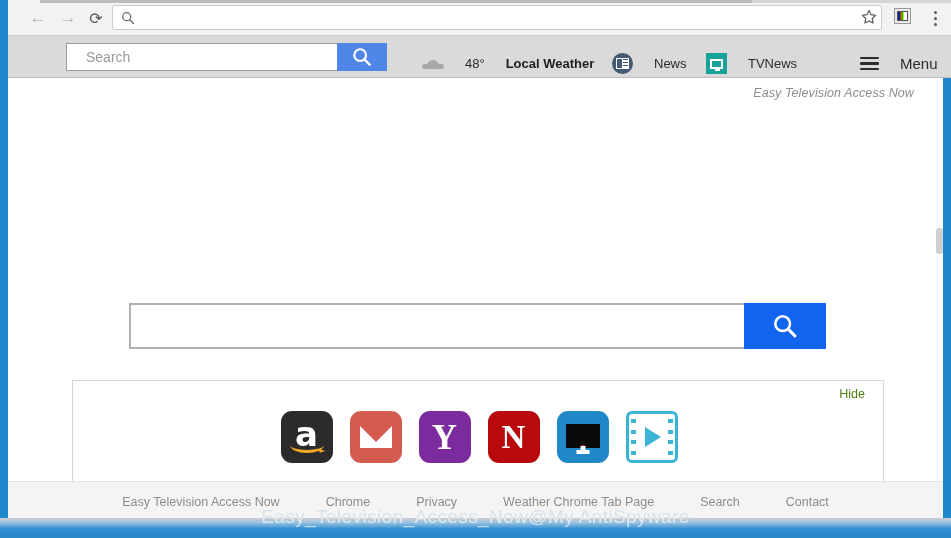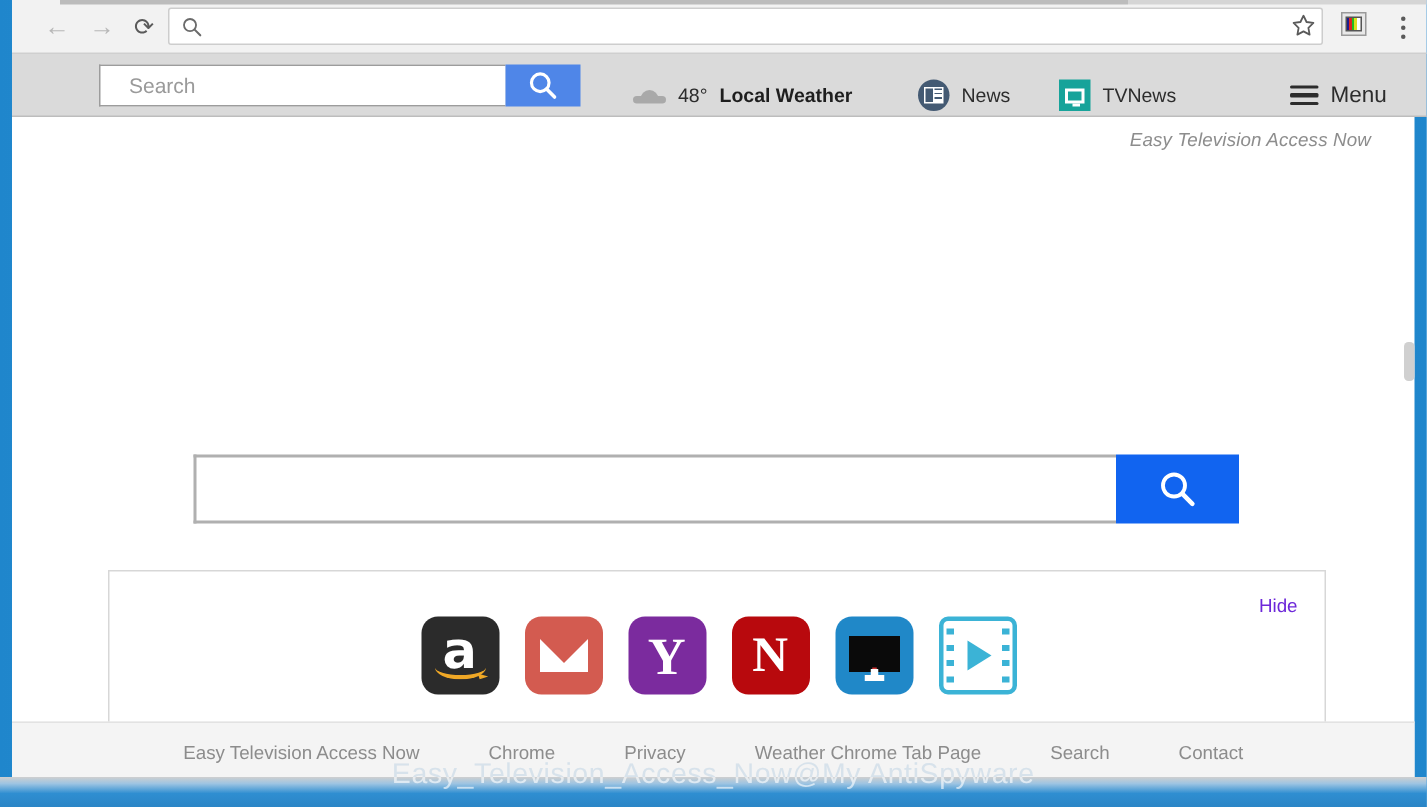--- a/index.html
+++ b/index.html
@@ -155,21 +155,21 @@
     background: #4f86e8;
     border: none;
     cursor: pointer;
     display: flex; align-items: center; justify-content: center;
   }
 
   .tb-item {
     position: absolute;
     top: 0; height: 55px;
     display: flex; align-items: center;
-    gap: 8px;
+    gap: 21px;
     font-size: 13px;
     color: #2c2c2c;
     cursor: default;
     user-select: none;
   }
   #tb-weather { left: 414px; }
   #tb-news    { left: 604px; }
   #tb-tvnews  { left: 698px; }
   #tb-menu    { left: 852px; }
 
@@ -309,23 +309,23 @@
   #shortcut-panel {
     position: absolute;
     left: 64px; top: 302px;
     width: 812px; height: 110px;
     border: 1px solid #d7d7d7;
     background: #fff;
     box-sizing: border-box;
   }
   #hide-link {
     position: absolute;
-    right: 18px; top: 16px;
+    right: 18px; top: 6px;
     font-size: 12.5px;
-    color: #6d28d9;
+    color: #4d7c0f;
     cursor: pointer;
   }
   #shortcut-row {
     position: absolute;
     left: 0; top: 30px;
     width: 812px;
     display: flex;
     justify-content: center;
     gap: 17px;
   }

